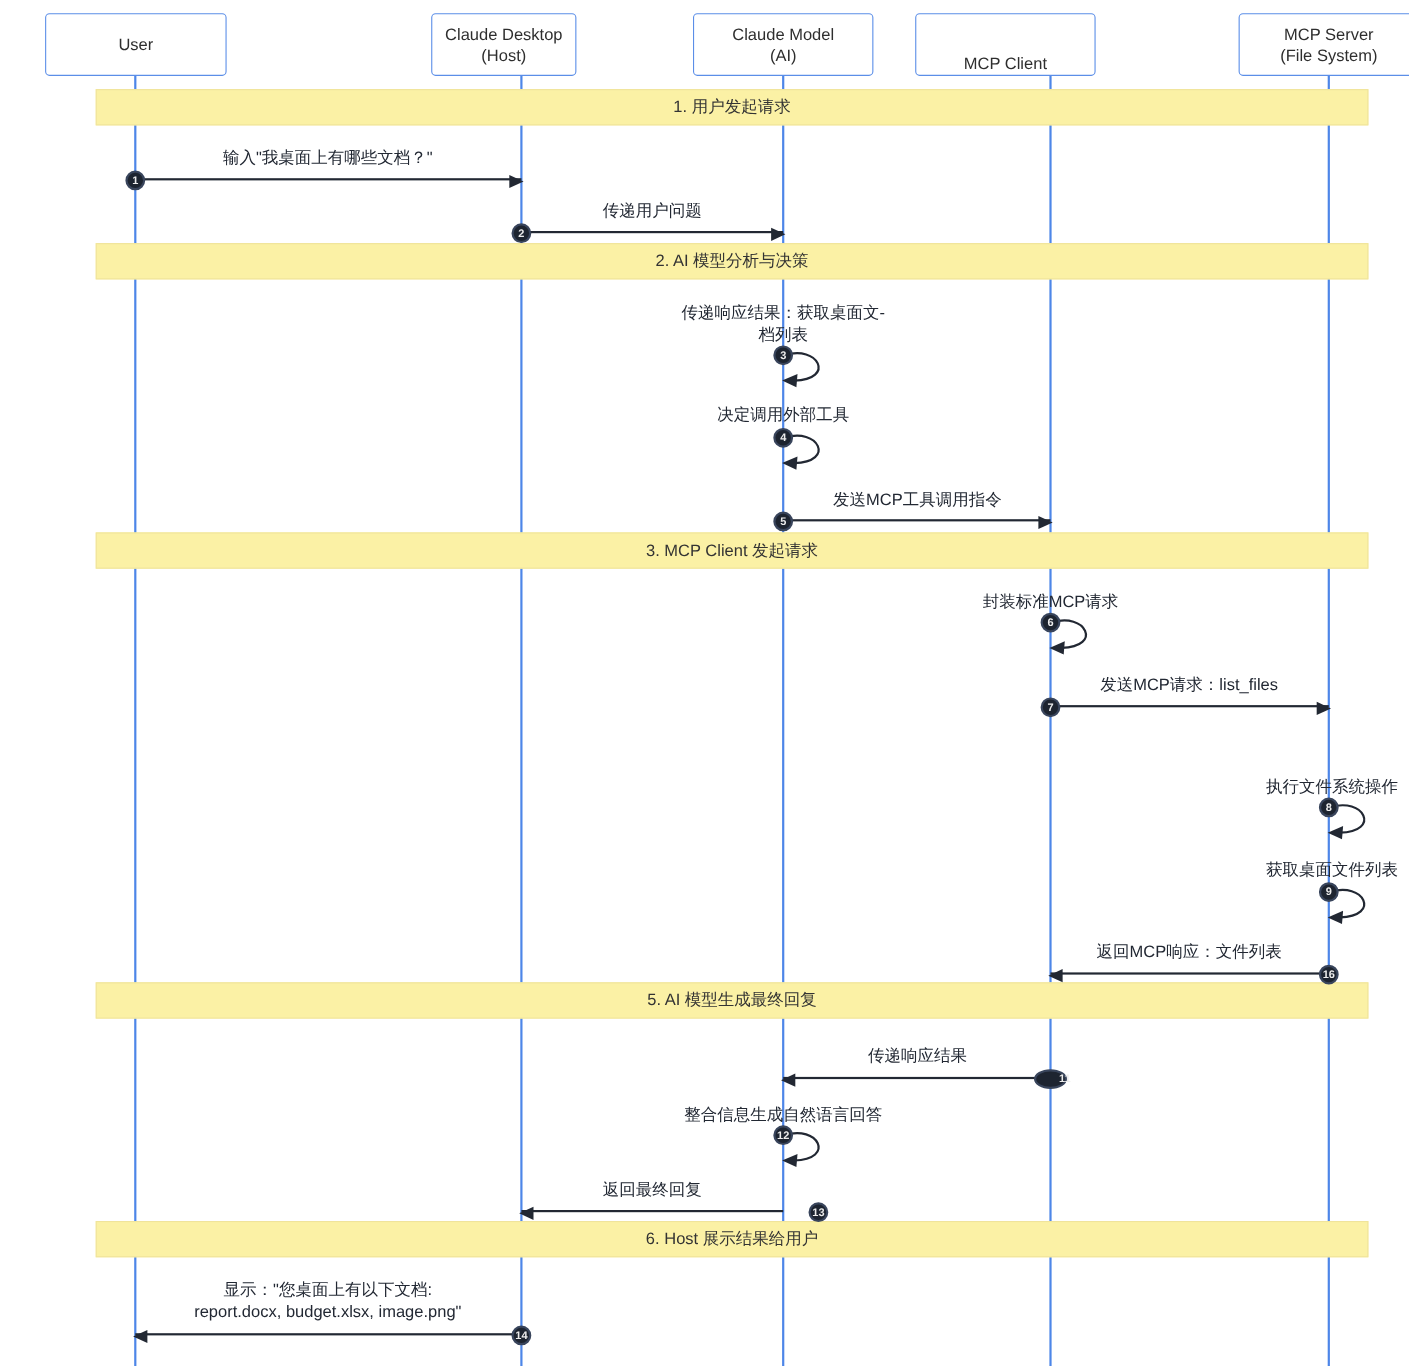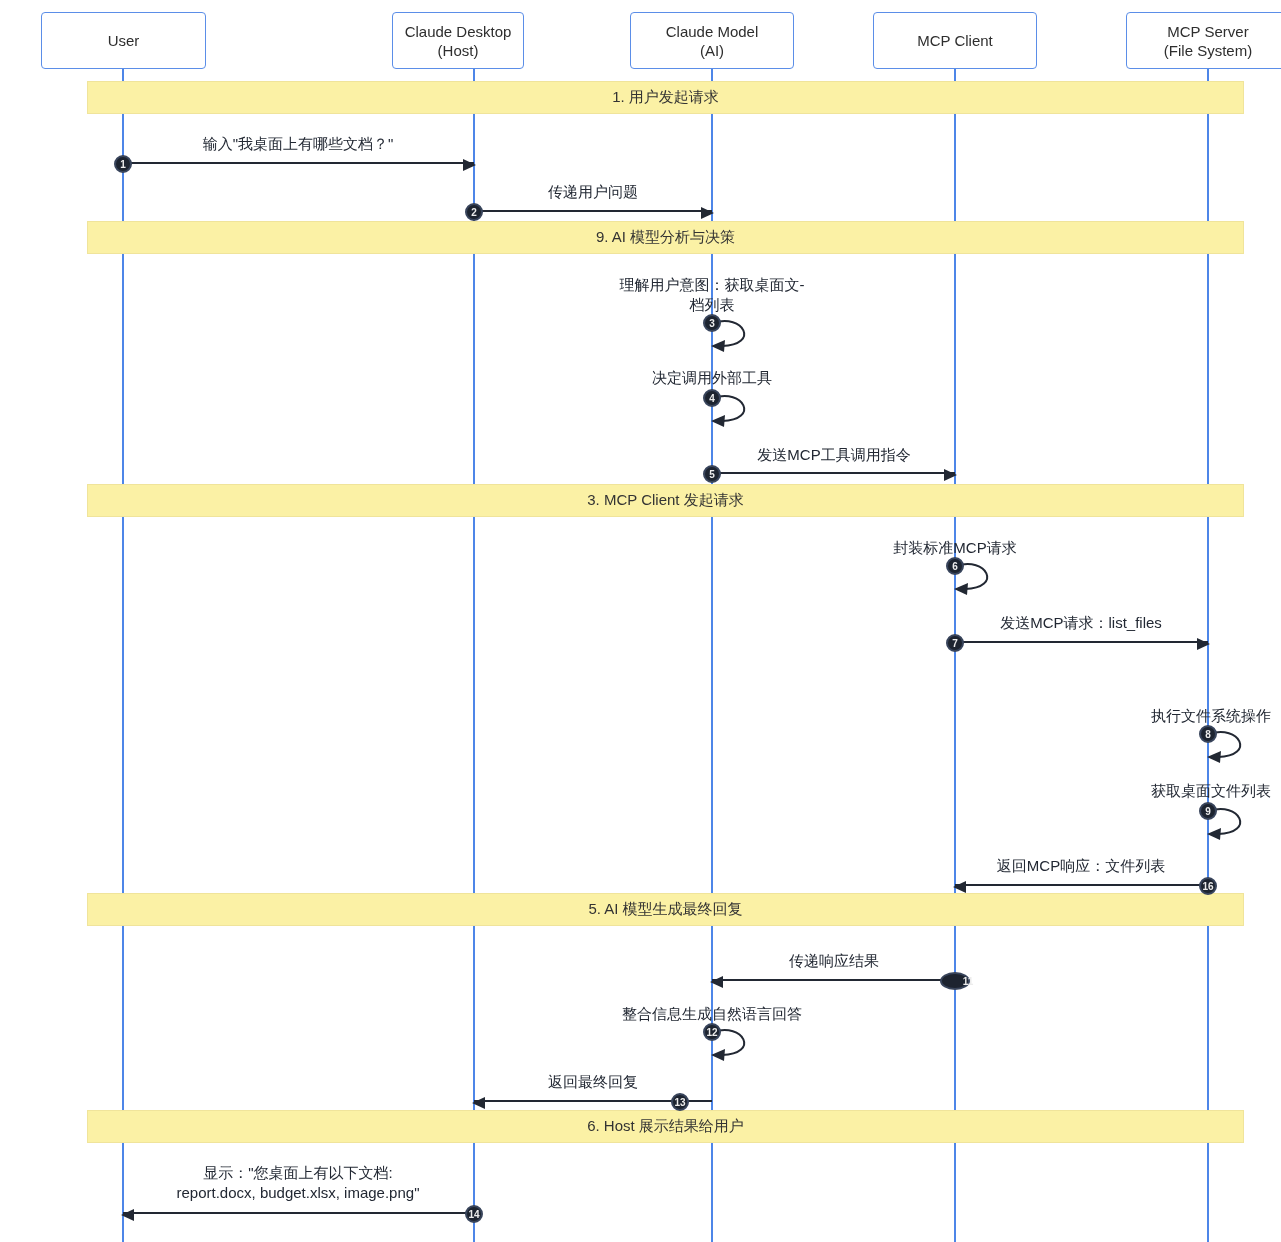--- a/index.html
+++ b/index.html
@@ -52,33 +52,33 @@
     <span>User</span>
   </div>
   <div class="participant" style="left:364px;width:132px;">
     <span>Claude Desktop</span>
     <span>(Host)</span>
   </div>
   <div class="participant" style="left:602px;width:164px;">
     <span>Claude Model</span>
     <span>(AI)</span>
   </div>
-  <div class="participant" style="left:845px;width:164px;">
+  <div class="participant" style="left:804px;width:164px;justify-content:flex-end;">
     <span>MCP Client</span>
   </div>
   <div class="participant" style="left:1098px;width:164px;">
     <span>MCP Server</span>
     <span>(File System)</span>
   </div>
 
   <div class="band" style="top:81px;">
       <span>1. 用户发起请求</span>
     </div>
   <div class="band" style="top:221px;">
-      <span>9. AI 模型分析与决策</span>
+      <span>2. AI 模型分析与决策</span>
     </div>
   <div class="band" style="top:484px;">
       <span>3. MCP Client 发起请求</span>
     </div>
   <div class="band" style="top:893px;">
       <span>5. AI 模型生成最终回复</span>
     </div>
   <div class="band" style="top:1110px;">
       <span>6. Host 展示结果给用户</span>
     </div>
@@ -89,21 +89,21 @@
     </div>
   <div class="badge" style="left:95px;top:164px;">1</div>
 
   <div class="msg-label" style="left:565px;top:182px;">传递用户问题</div>
   <div class="arrow" style="left:446px;top:210px;width:238px;">
       <span class="head r"></span>
     </div>
   <div class="badge" style="left:446px;top:212px;">2</div>
 
   <div class="msg-label" style="left:684px;top:275px;">
-    <div>理解用户意图：获取桌面文-</div>
+    <div>传递响应结果：获取桌面文-</div>
     <div>档列表</div>
   </div>
   <svg class="loop" style="left:678px;top:315px;" width="58" height="44" viewBox="0 0 58 44">
     <path d="M7,8 C38,-2 54,30 16,31" stroke="#222833" stroke-width="2" fill="none" stroke-linecap="round"></path>
     <polygon points="5,31 19,25 18,37" fill="#222833"></polygon>
   </svg>
   <div class="badge" style="left:684px;top:323px;">3</div>
 
   <div class="msg-label" style="left:684px;top:368px;">决定调用外部工具</div>
   <svg class="loop" style="left:678px;top:390px;" width="58" height="44" viewBox="0 0 58 44">
@@ -161,21 +161,21 @@
   <svg class="loop" style="left:678px;top:1024px;" width="58" height="44" viewBox="0 0 58 44">
     <path d="M7,8 C38,-2 54,30 16,31" stroke="#222833" stroke-width="2" fill="none" stroke-linecap="round"></path>
     <polygon points="5,31 19,25 18,37" fill="#222833"></polygon>
   </svg>
   <div class="badge" style="left:684px;top:1032px;">12</div>
 
   <div class="msg-label" style="left:565px;top:1072px;">返回最终回复</div>
   <div class="arrow" style="left:446px;top:1100px;width:238px;">
       <span class="head l"></span>
     </div>
-  <div class="badge" style="left:652px;top:1102px;">13</div>
+  <div class="badge" style="left:716px;top:1102px;">13</div>
 
   <div class="msg-label" style="left:270px;top:1163px;">
     <div>显示："您桌面上有以下文档:</div>
     <div>report.docx, budget.xlsx, image.png"</div>
   </div>
   <div class="arrow" style="left:95px;top:1212px;width:351px;">
       <span class="head l"></span>
     </div>
   <div class="badge" style="left:446px;top:1214px;">14</div>
 

